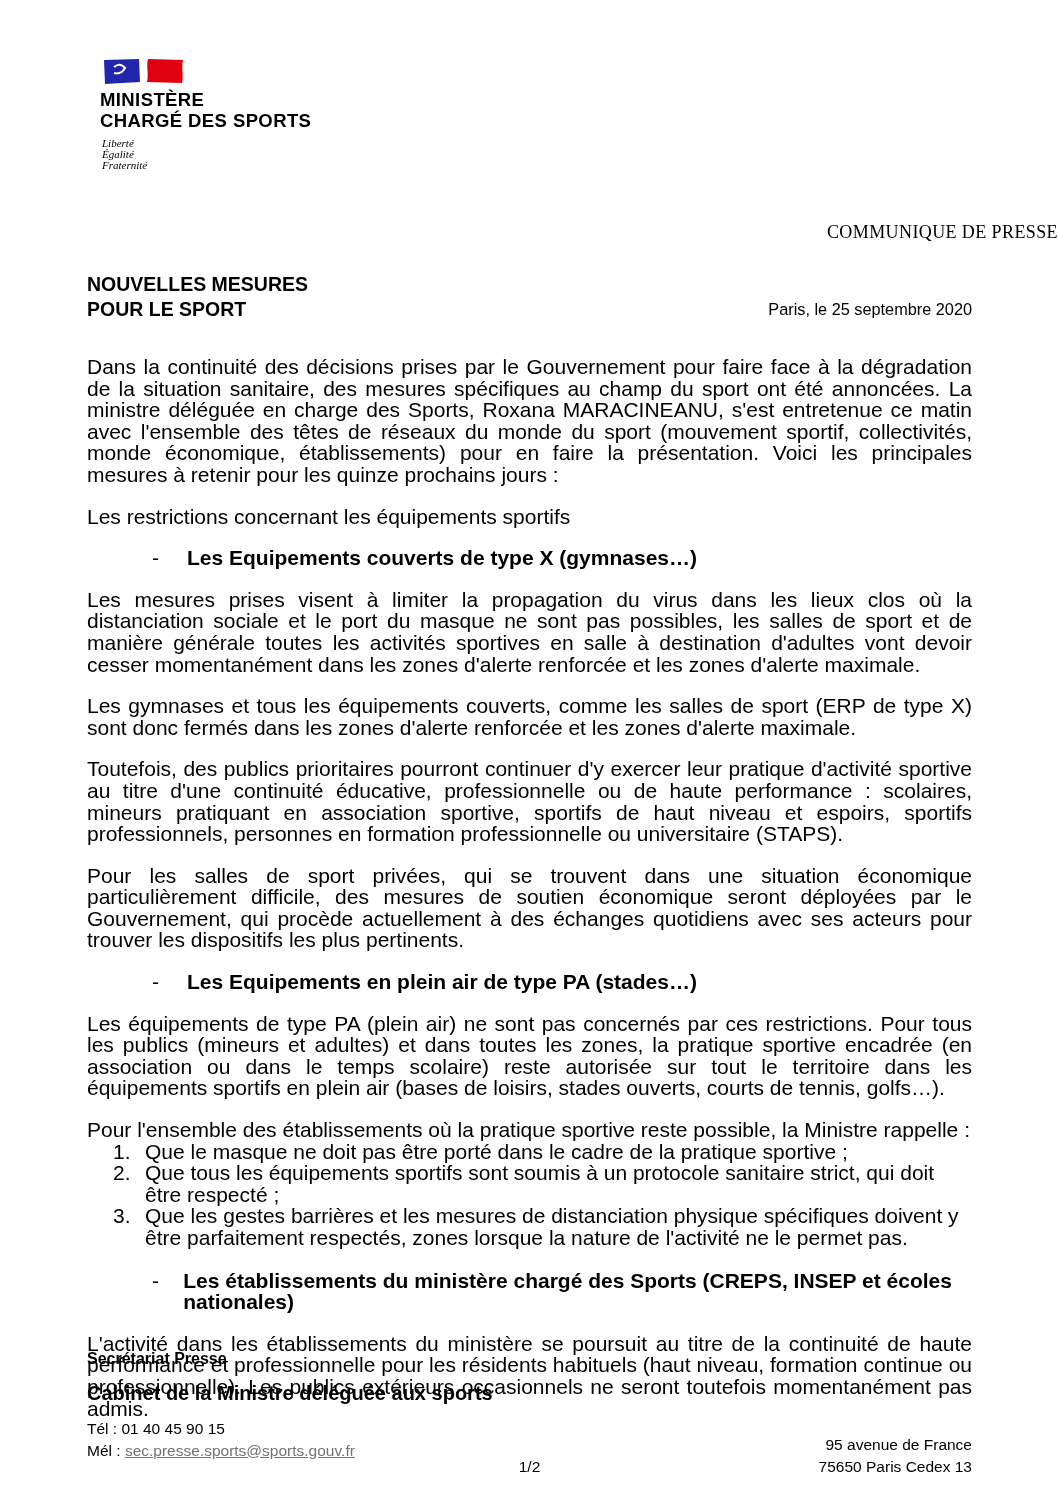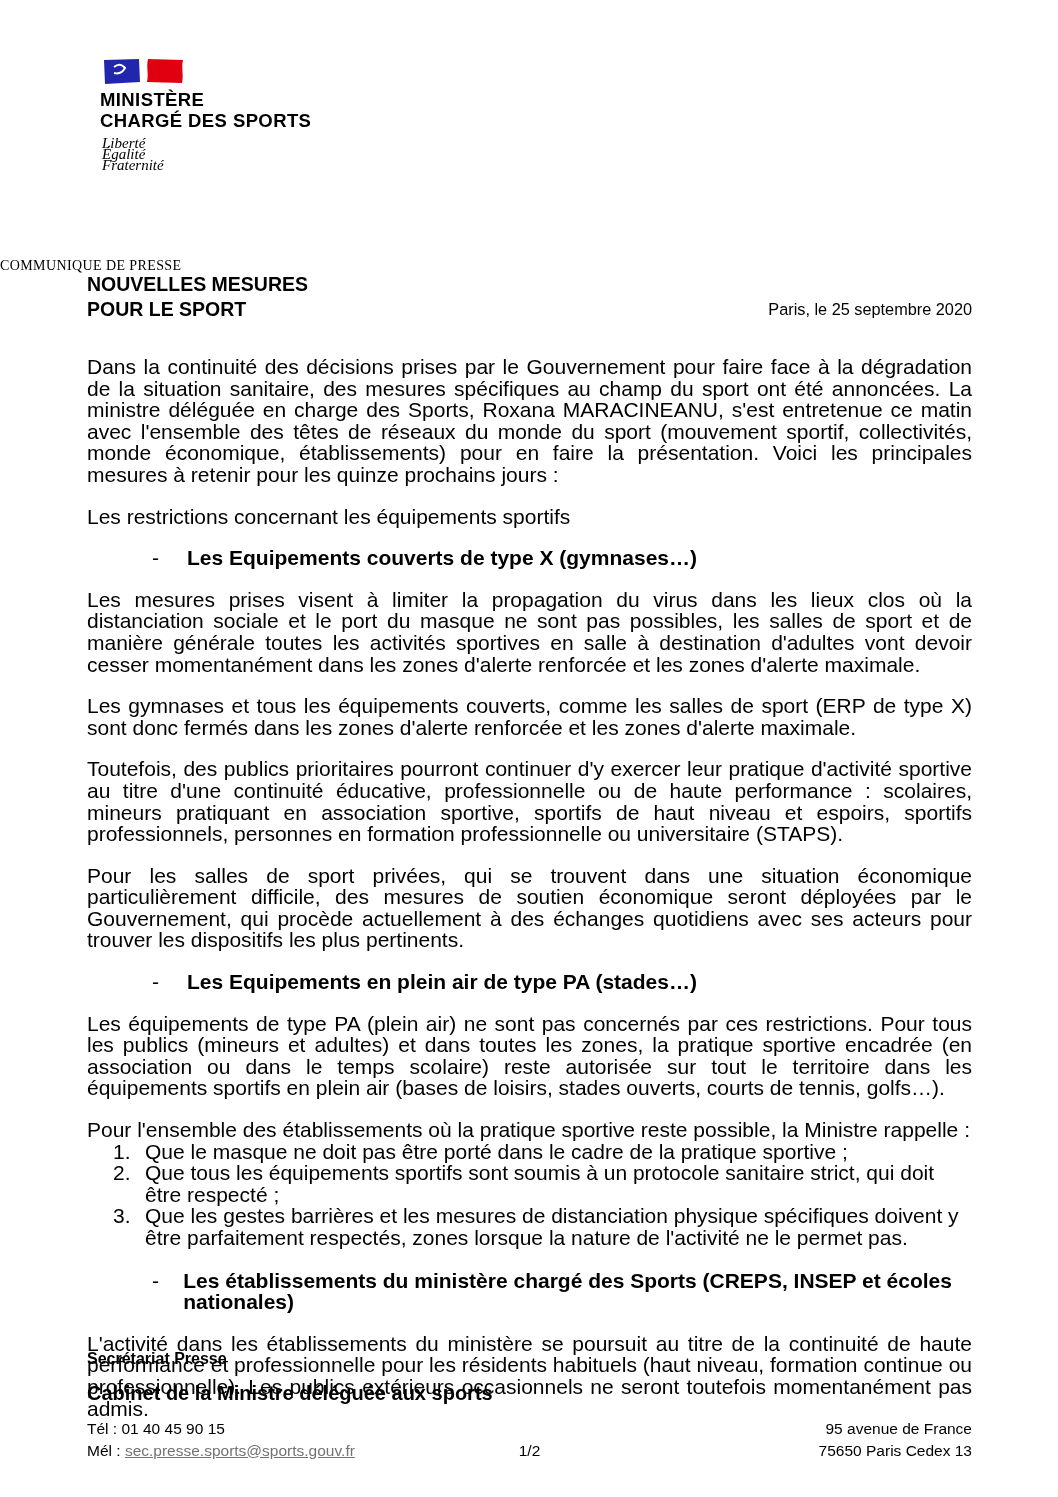--- a/index.html
+++ b/index.html
@@ -15,27 +15,27 @@
   
   .logo { position:absolute; left:100px; top:58px; }
   .flag { display:block; margin-left:3px; margin-bottom:4px; }
   .ministry {
     font-weight:bold; font-size:18.5px; line-height:21px;
     letter-spacing:0.4px;
   }
   .motto {
     margin-top:7px; margin-left:2px;
     font-family:"Liberation Serif", serif;
-    font-style:italic; font-size:15px; line-height:11px;
+    font-style:italic; font-size:11px; line-height:11px;
   }
   .kicker {
     position:absolute; top:222px; left:0; right:0;
-    text-align:left;
+    text-align:right;
     font-family:"Liberation Serif", serif;
-    font-size:14px; letter-spacing:0.4px;margin-top:36px;
+    font-size:18px; letter-spacing:0.4px;
   }
   .title-row {
     position:absolute; top:272px; left:87px; right:86px;
     display:flex; justify-content:space-between; align-items:flex-end;
   }
   .doc-title { font-weight:bold; font-size:19.5px; line-height:24.5px; }
   .dateline { font-size:16.3px; padding-bottom:2px; }
 
   
   .main {
@@ -55,21 +55,21 @@
   .numitem .num { width:32px; flex:none; }
   .numitem .itxt { flex:1; text-align:left; }
 
   
   .footer-block { position:absolute; left:87px; right:86px; }
   .f-secretariat { top:1350px; font-weight:bold; font-size:16px; }
   .f-cabinet { top:1382px; font-weight:bold; font-size:20px; }
   .f-bottom { top:1418px; font-size:15.5px; line-height:21.5px; }
   .f-cols { display:flex; justify-content:space-between; }
   .f-left {}
-  .f-right { text-align:right; }
+  .f-right { text-align:right;margin-top:16px; }
   .f-page {
     position:absolute; left:50%; transform:translateX(-50%);
     bottom:0;
   }
   .email { text-decoration:underline; color:#737373; }
 </style>
 </head>
 <body>
 
 <div class="page">

